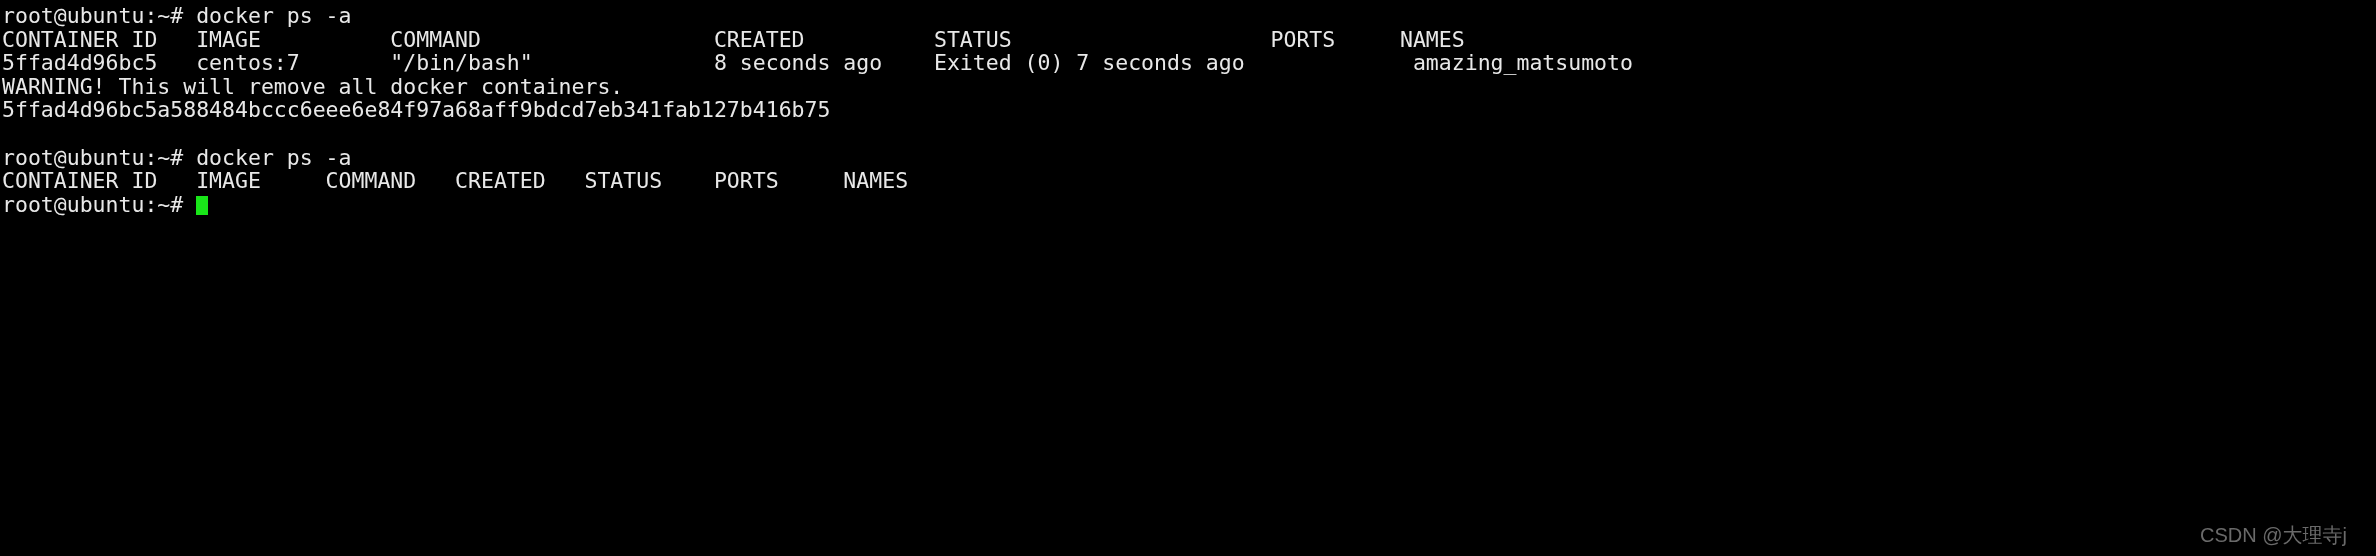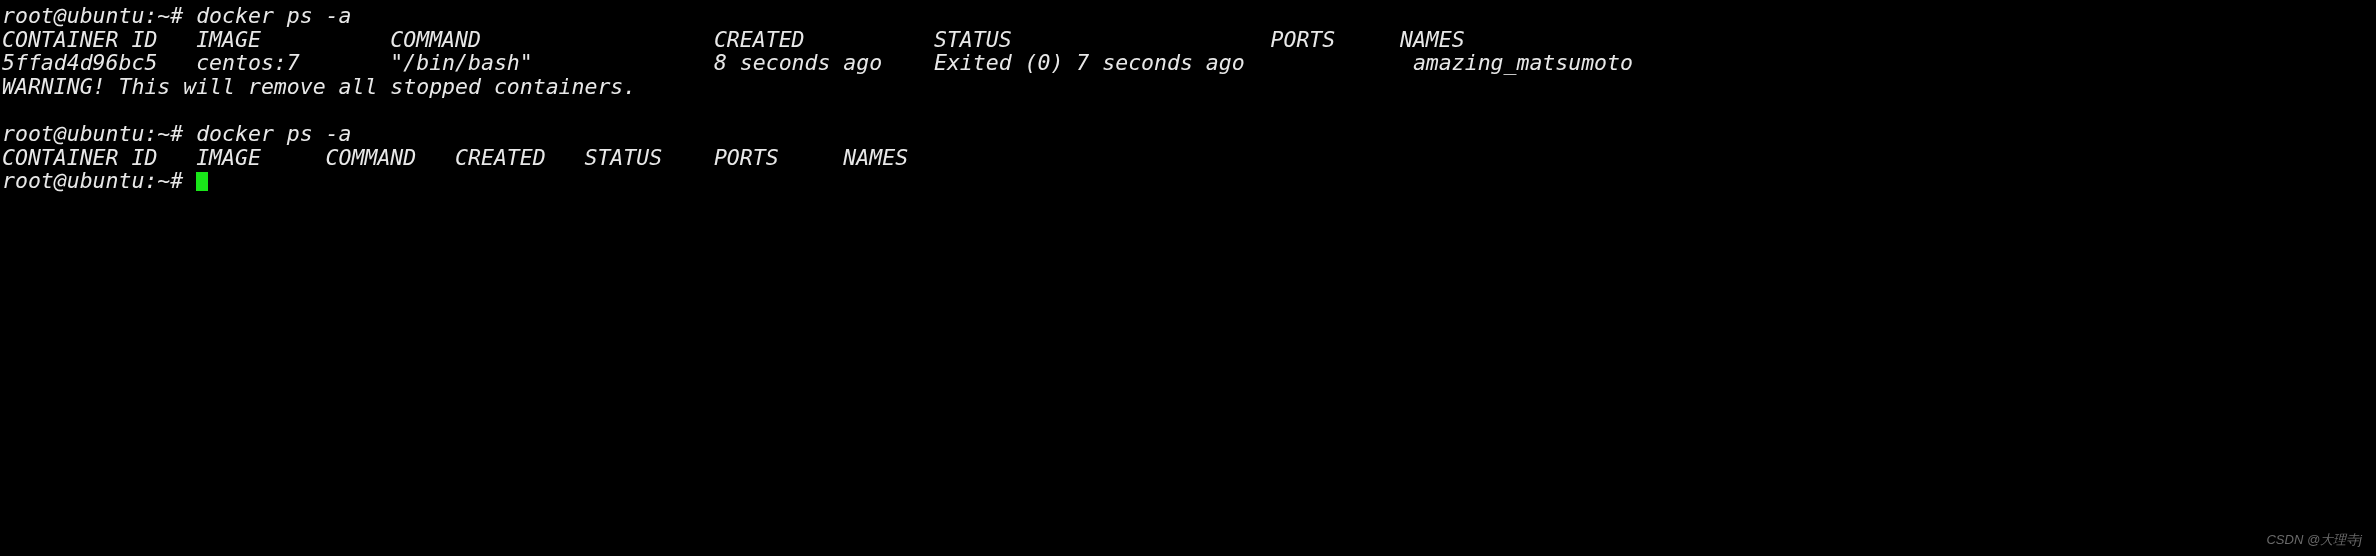--- a/index.html
+++ b/index.html
@@ -14,21 +14,20 @@
     height: 556px;
     overflow: hidden;
     font-family: "DejaVu Sans Mono", "Liberation Mono", monospace;
   }
   #terminal {
     position: relative;
     width: 2376px;
     height: 556px;
     background: #000000;
     padding: 4px 0 0 2px;
-    font-style: italic;
   }
   .line {
     font-family: "DejaVu Sans Mono", "Liberation Mono", monospace;
     font-size: 21.5px;
     line-height: 23.6px;
     color: #e8e8e8;
     white-space: pre;
     letter-spacing: 0px;
     height: 23.6px;
   }
@@ -37,36 +36,37 @@
   }
   .cursor {
     display: inline-block;
     width: 12px;
     height: 19px;
     background: #19e619;
     vertical-align: -3px;
   }
   #watermark {
     position: absolute;
-    right: 14px;
+    right: 29px;
     bottom: 7px;
     font-family: "Liberation Sans", sans-serif;
-    font-size: 13px;
+    font-size: 20px;
     color: #6a6a6a;
     white-space: pre;
   }
 </style>
 </head>
 <body>
 
 <div id="terminal">
 
   <div class="line">root@ubuntu:~# docker ps -a</div>
   <div class="line">CONTAINER ID   IMAGE          COMMAND                  CREATED          STATUS                    PORTS     NAMES</div>
   <div class="line">5ffad4d96bc5   centos:7       "/bin/bash"              8 seconds ago    Exited (0) 7 seconds ago             amazing_matsumoto</div>
-  <div class="line">WARNING! This will remove all stopped containers.</div>
+  <div class="line">WARNING! This will remove all docker containers.</div>
+  <div class="line">5ffad4d96bc5a588484bccc6eee6e84f97a68aff9bdcd7eb341fab127b416b75</div>
   <div class="line blank"></div>
   <div class="line">root@ubuntu:~# docker ps -a</div>
   <div class="line">CONTAINER ID   IMAGE     COMMAND   CREATED   STATUS    PORTS     NAMES</div>
   <div class="line"><span>root@ubuntu:~# </span><span class="cursor"></span></div>
 
   <div id="watermark">CSDN @大理寺j</div>
 </div>
 
 </body></html>

